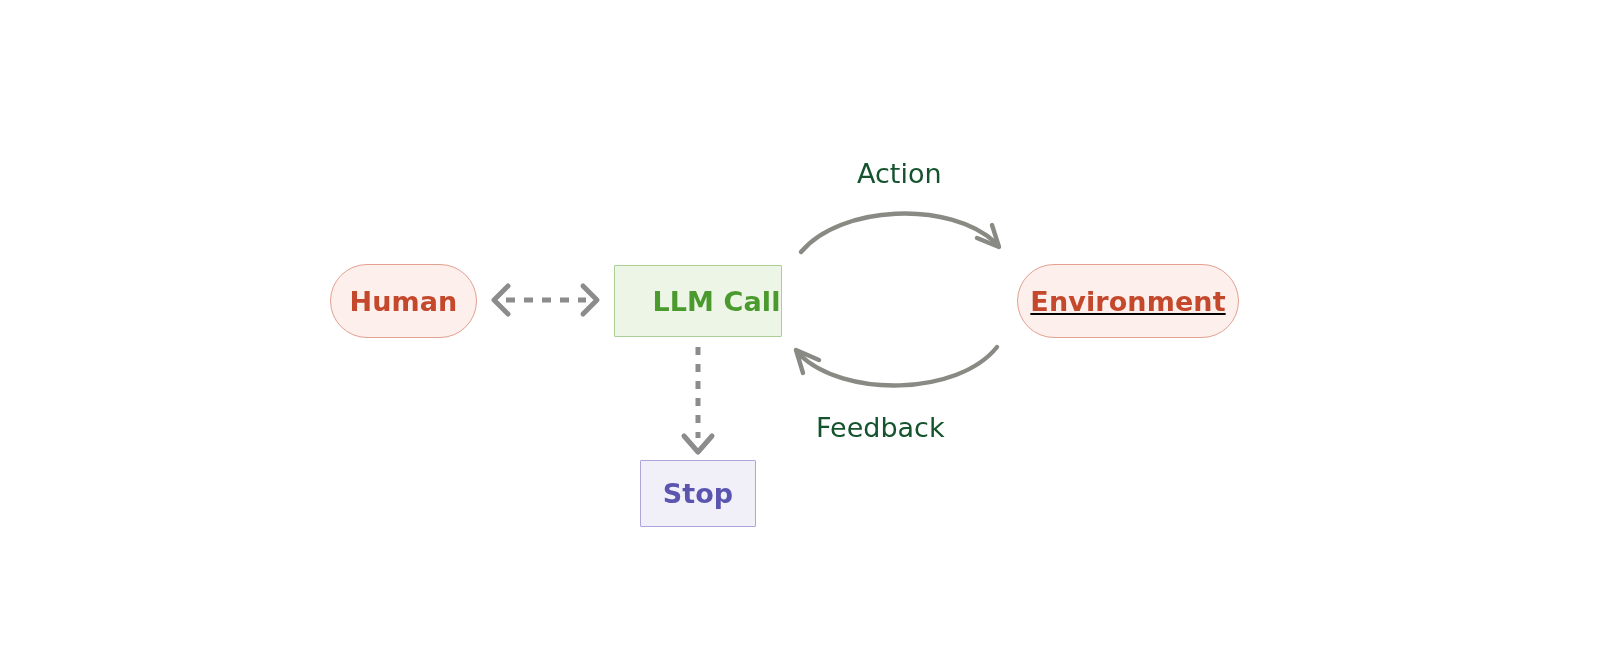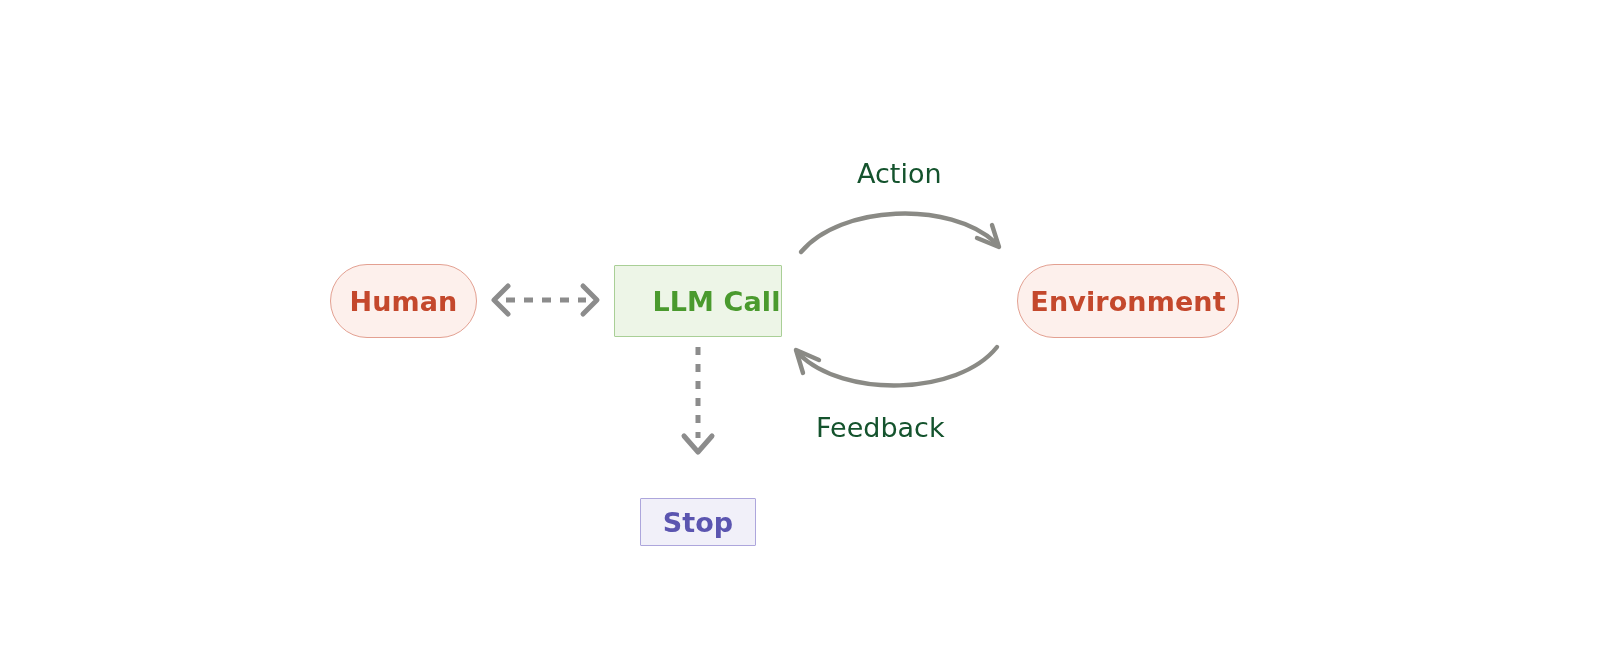--- a/index.html
+++ b/index.html
@@ -72,32 +72,33 @@
 
   
   #node-environment {
     left: 1017px;
     top: 264px;
     width: 222px;
     height: 74px;
     background: #fdf0ec;
     border: 1.6px solid #e3a091;
     border-radius: 999px;
+    text-decoration: underline;
   }
   #node-environment .node-label {
     color: #c4482c;
     font-size: 27px;
   }
 
   
   #node-stop {
     left: 640px;
-    top: 498px;
+    top: 460px;
     width: 116px;
-    height: 48px;
+    height: 67px;
     background: #f1f0f9;
     border: 1.8px solid #ada6dc;
     border-radius: 1px;
   }
   #node-stop .node-label {
     color: #5b55b0;
     font-size: 27px;
   }
 
   

